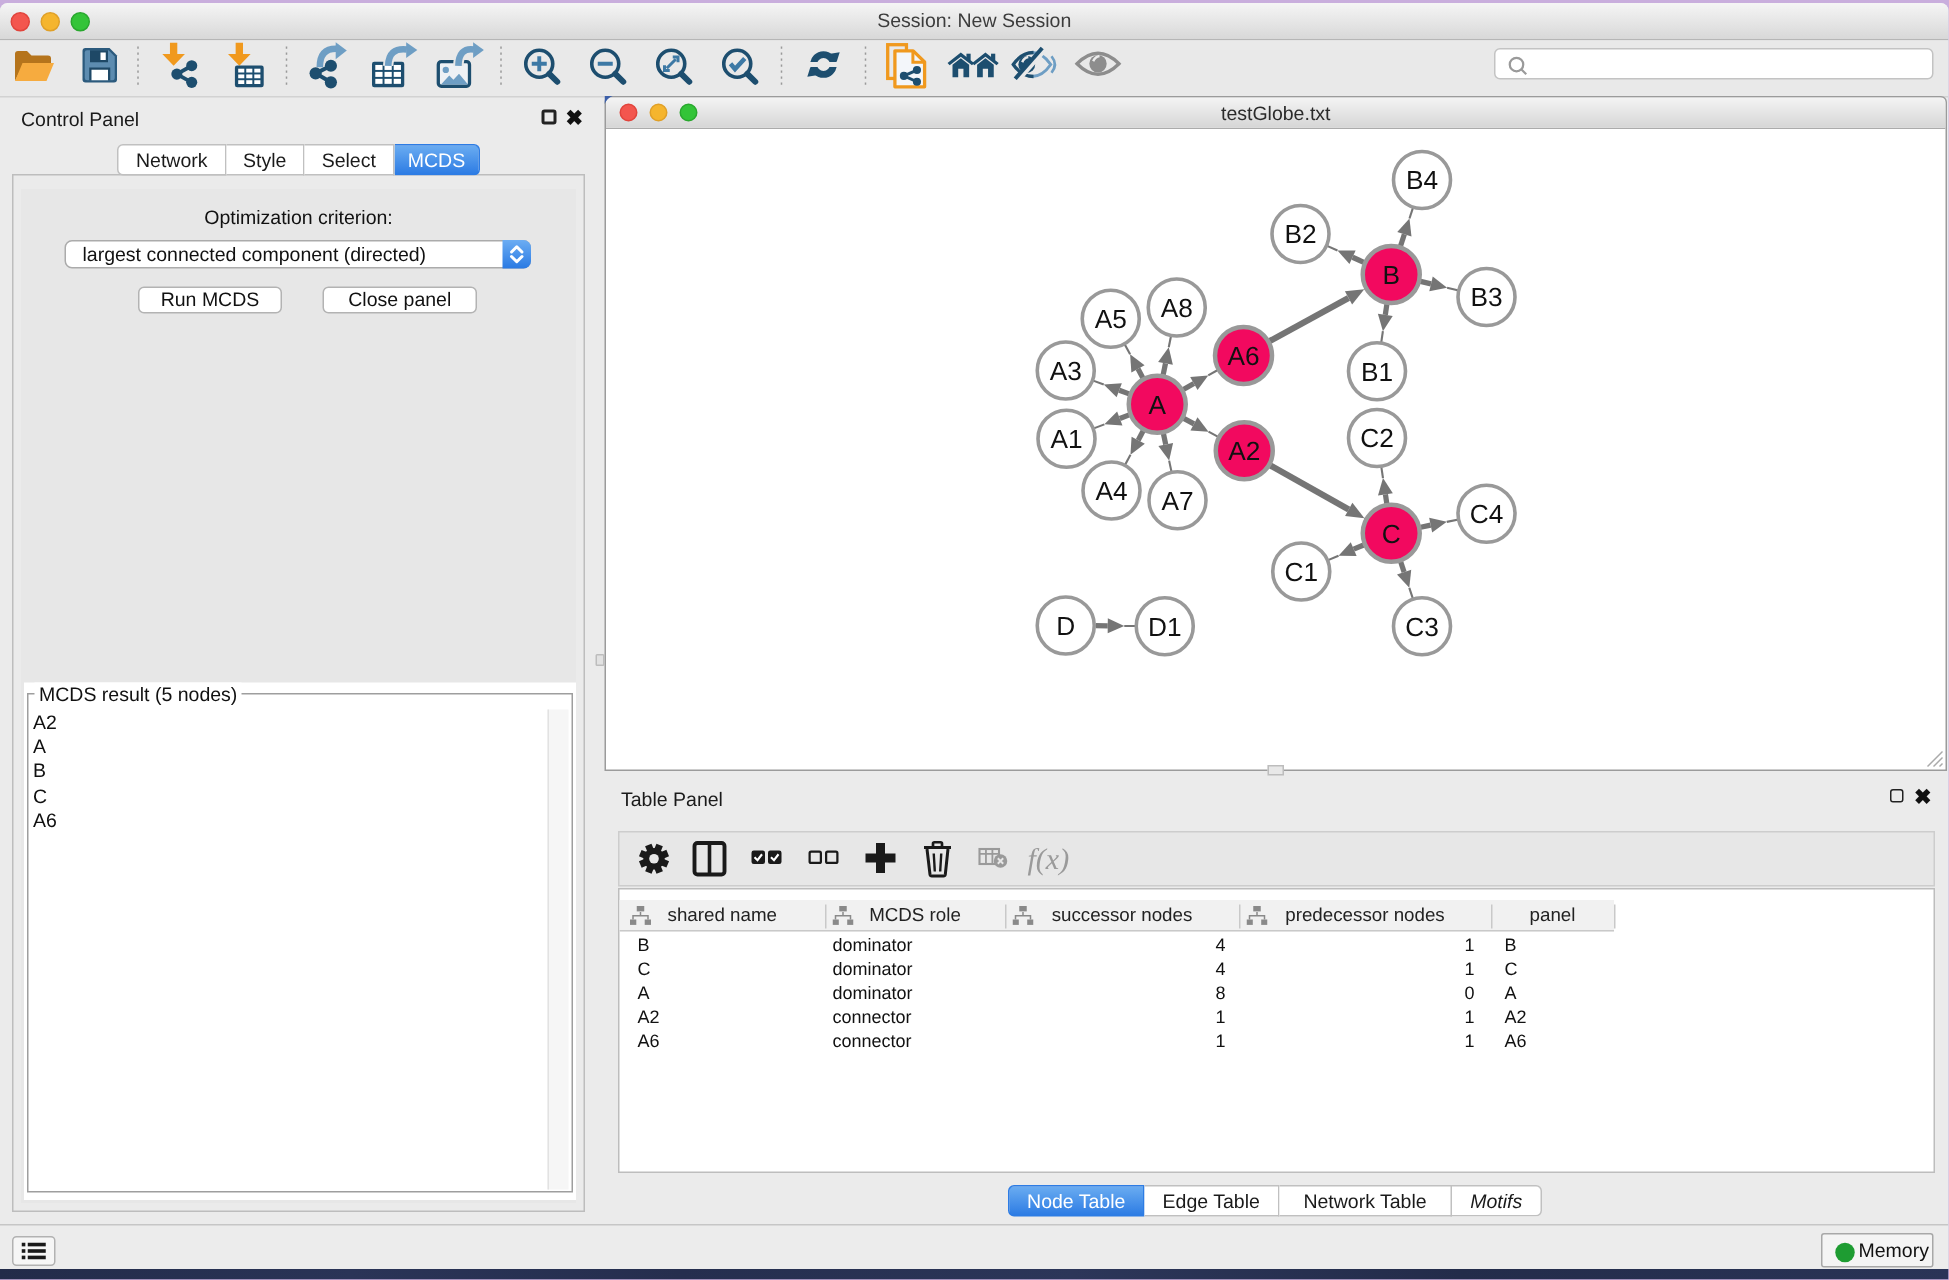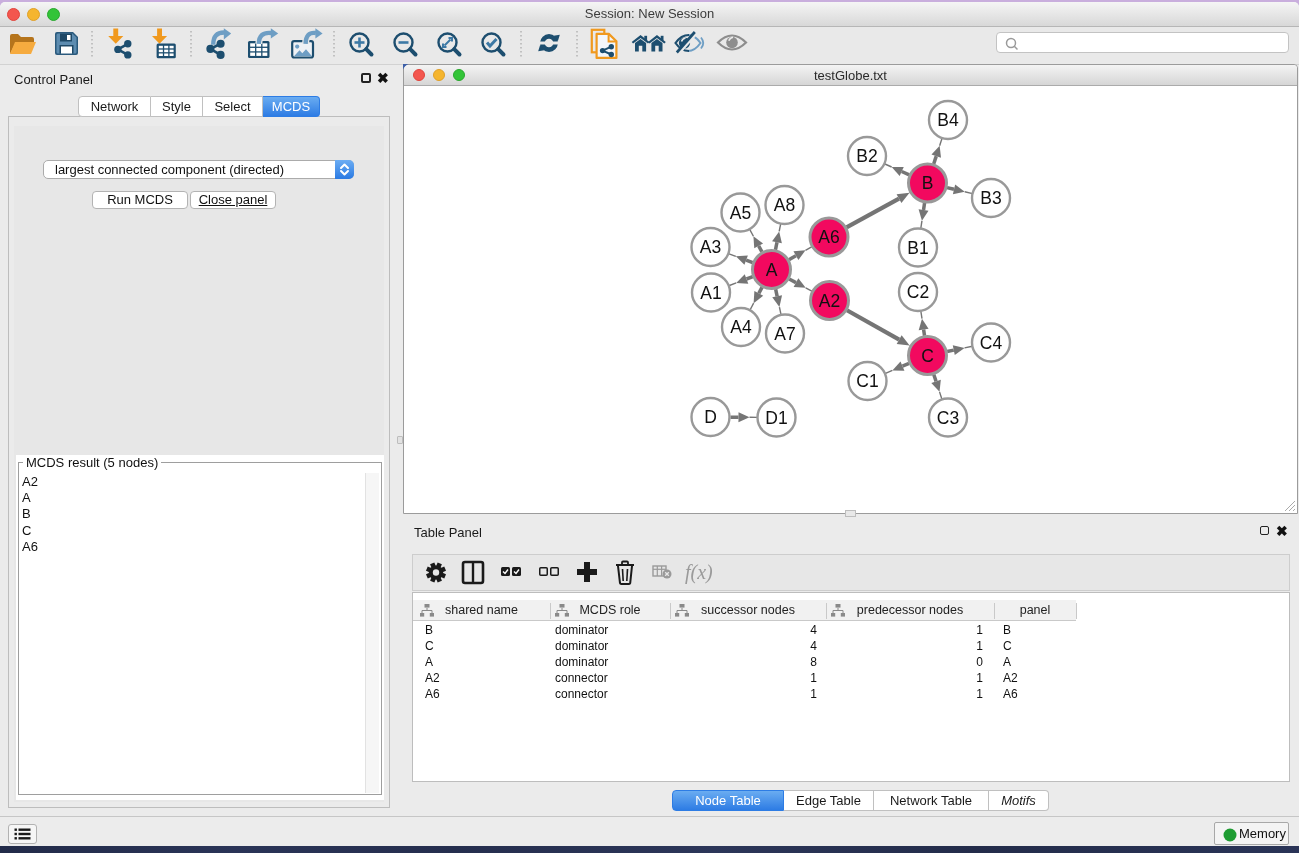--- a/index.html
+++ b/index.html
@@ -218,30 +218,31 @@
   <div class="winbtn-x" style="left:377px; top:71px;">✖</div>
   <div id="cp-panel">
       <div style="position:absolute;left:5px;top:9px;width:370px;height:676px;background:#e7e7e7;"></div>
     </div>
   <div id="cp-tabs">
     <div class="tab first" style="width:73px;">Network</div>
     <div class="tab" style="width:52px;">Style</div>
     <div class="tab" style="width:60px;">Select</div>
     <div class="tab last sel" style="width:57px;">MCDS</div>
   </div>
+  <div id="opt-label">Optimization criterion:</div>
   <div id="dropdown">largest connected component (directed)
     <div id="dd-cap">
       <svg width="19" height="19">
         <path d="M6 8 L9.5 4.5 L13 8" fill="none" stroke="#fff" stroke-width="2" stroke-linecap="round" stroke-linejoin="round"></path>
         <path d="M6 11 L9.5 14.5 L13 11" fill="none" stroke="#fff" stroke-width="2" stroke-linecap="round" stroke-linejoin="round"></path>
       </svg>
     </div>
   </div>
   <div class="btn" style="left:92px; top:189px; width:96px;">Run MCDS</div>
-  <div class="btn" style="left:190px; top:189px; width:86px;text-decoration:underline;">Close panel</div>
+  <div class="btn" style="left:215px; top:189px; width:103px;">Close panel</div>
   <div id="mcds-white">
     <div id="mcds-border"></div>
     <div id="mcds-title">MCDS result (5 nodes)</div>
     <div id="mcds-list">A2<br>A<br>B<br>C<br>A6</div>
     <div id="mcds-sb"></div>
   </div>
 
   <div id="netwin">
     <svg width="7" height="7" style="position:absolute;left:-1px;top:-1px;z-index:5">
         <path d="M0 0 L5.5 0 Q1.5 1.5 0 5.5 Z" fill="#3c5fa8"></path>
@@ -476,21 +477,21 @@
         <div class="cell" style="left: 468px; top: 78px; width: 102px; text-align: right;">1</div>
         <div class="cell" style="left: 590px; top: 78px; width: 100px; text-align: left;">A2</div>
         <div class="cell" style="left: 12px; top: 94px; width: 100px; text-align: left;">A6</div>
         <div class="cell" style="left: 142px; top: 94px; width: 100px; text-align: left;">connector</div>
         <div class="cell" style="left: 302px; top: 94px; width: 102px; text-align: right;">1</div>
         <div class="cell" style="left: 468px; top: 94px; width: 102px; text-align: right;">1</div>
         <div class="cell" style="left: 590px; top: 94px; width: 100px; text-align: left;">A6</div>
       </div>
   </div>
   <div id="tp-tabs">
-    <div class="tab first sel" style="width:112px;">Node Table</div>
+    <div class="tab first sel" style="width:91px;">Node Table</div>
     <div class="tab" style="width:90px;">Edge Table</div>
     <div class="tab" style="width:115px;">Network Table</div>
     <div class="tab last" style="width:60px;font-style:italic;">Motifs</div>
   </div>
 
   <div id="statusbar"></div>
   <div id="listbtn">
     <svg width="27" height="18">
       <g fill="#1a1a1a">
         <rect x="5.5" y="3.5" width="2.4" height="2.4"></rect>

